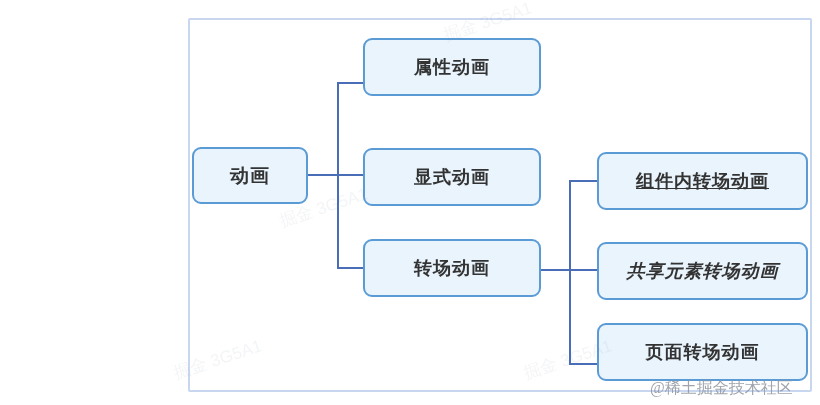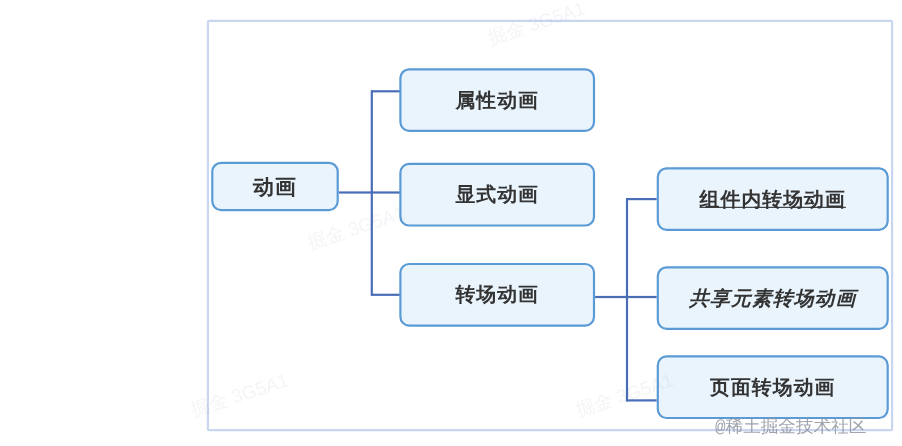--- a/index.html
+++ b/index.html
@@ -37,25 +37,25 @@
     background: var(--node-fill, #e9f4fc);
     border: 2px solid var(--node-border, #5b9bd5);
     border-radius: 9px;
     color: var(--text, #333333);
     font-size: 18px;
     font-weight: 600;
     letter-spacing: 1px;
     z-index: 3;
   }
 
-  .node-root   { left: 192px; top: 147px; width: 116px; height: 45px; font-size: 19px; }
+  .node-root   { left: 192px; top: 147px; width: 116px; height: 57px; font-size: 19px; }
   .node-l1     { left: 363px; width: 178px; height: 58px; }
   .node-l2     { left: 597px; width: 211px; height: 58px; }
 
-  .node-a { top: 62px; align-items: center; }
+  .node-a { top: 38px; align-items: center; }
   .node-b { top: 148px; }
   .node-c { top: 239px; }
   .node-d { top: 152px; text-decoration: underline; }
   .node-e { top: 242px; font-style: italic; }
   .node-f { top: 323px; }
 
   .seg {
     position: absolute;
     background: var(--connector, #4a6db8);
     z-index: 2;
@@ -67,21 +67,21 @@
   .seg-h4 { left: 541px; top: 269px; width: 56px;  height: 2px; }
   .seg-v2 { left: 569px; top: 180px; width: 2px;   height: 185px; }
   .seg-h5 { left: 570px; top: 180px; width: 27px;  height: 2px; }
   .seg-h6 { left: 570px; top: 363px; width: 27px;  height: 2px; }
 
   .credit {
     position: absolute;
     left: 650px;
     top: 378px;
     width: 166px;
-    font-family: Liberation Mono, monospace;
+    font-family: Liberation Serif, serif;
     font-size: 16px;
     color: var(--watermark, #8f95a0);
     opacity: 0.85;
     white-space: nowrap;
     z-index: 5;
   }
 
   .wm {
     position: absolute;
     font-size: 17px;

